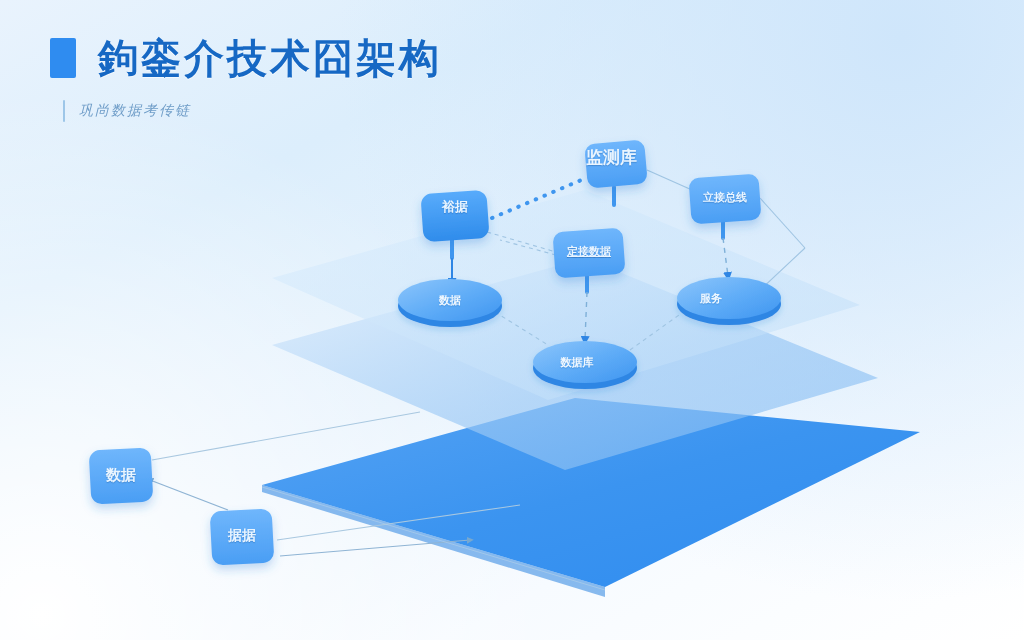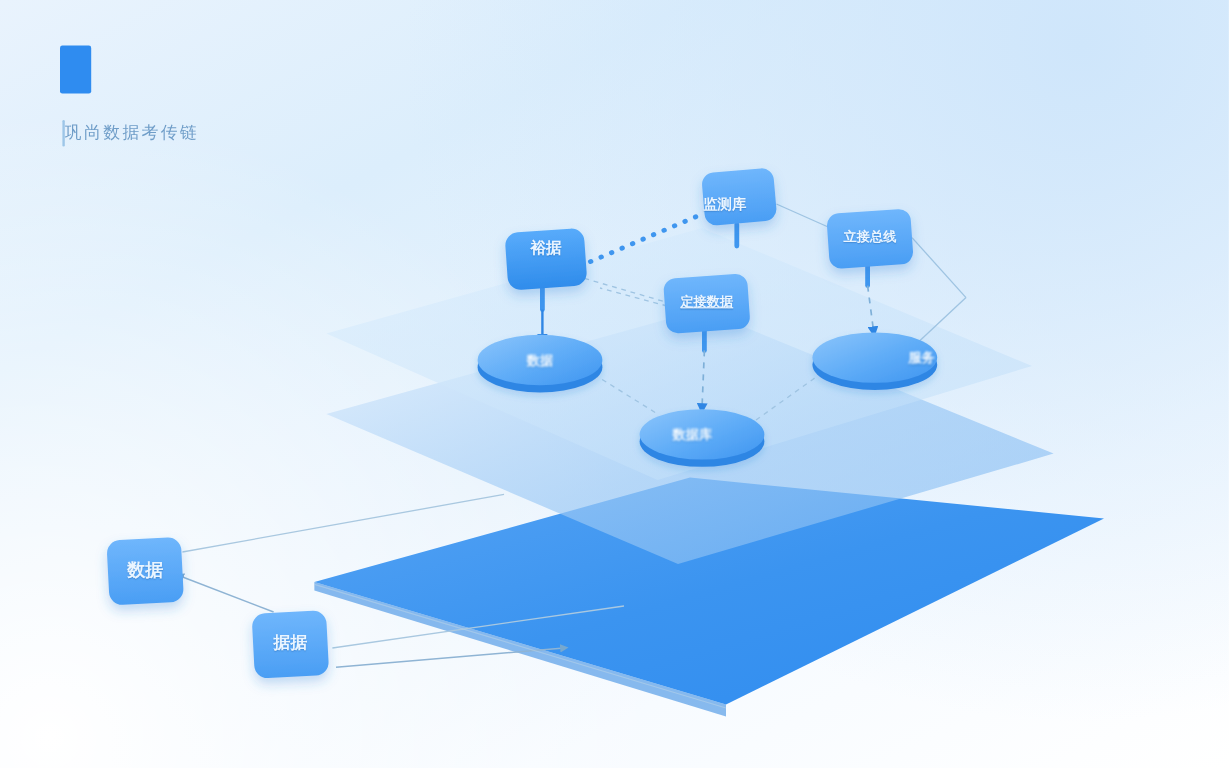--- a/index.html
+++ b/index.html
@@ -14,21 +14,21 @@
   }
 
   
   .header{position:absolute;left:50px;top:38px;}
   .title-row{display:flex;align-items:center;gap:22px;}
   .accent-bar{width:26px;height:40px;border-radius:2px;}
   .title-text{
     font-size:40px;line-height:1;font-weight:700;letter-spacing:3px;
     color:#1668c4;text-shadow:0 1px 0 rgba(255,255,255,.6);
   }
-  .sub-row{display:flex;align-items:center;gap:0;margin-top:22px;margin-left:2px;}
+  .sub-row{display:flex;align-items:center;gap:14px;margin-top:22px;margin-left:13px;font-style:italic;}
   .sub-tick{width:2px;height:22px;background:#9dc6e8;border-radius:1px;}
   .sub-text{
     font-size:14px;letter-spacing:2px;color:#6f9dc8;filter:blur(.35px);
   }
 
   
   .stage{position:absolute;left:0;top:0;width:1024px;height:640px;}
   .stage svg{position:absolute;left:0;top:0;width:1024px;height:640px;overflow:visible;}
 
   
@@ -47,20 +47,21 @@
     white-space:nowrap;pointer-events:none;filter:blur(.7px);
     text-shadow:0 1px 1px rgba(30,110,190,.4);
   }
 </style>
 </head>
 <body>
 
 <div class="header">
   <div class="title-row">
     <div class="accent-bar" style="background:#2f8cf0"></div>
+    <div class="title-text">鉤銮介技术囧架构</div>
   </div>
   <div class="sub-row">
     <div class="sub-tick"></div>
     <div class="sub-text">巩尚数据考传链</div>
   </div>
 </div>
 
 <div class="stage">
 <svg viewBox="0 0 1024 640" xmlns="http://www.w3.org/2000/svg">
   <defs>
@@ -176,22 +177,22 @@
 
   <g filter="url(#softShadow)">
     <rect x="90" y="449" width="62" height="54" rx="11" fill="url(#gCardLight)" transform="rotate(-3 121 476)"></rect>
   </g>
   <g filter="url(#softShadow)">
     <rect x="211" y="510" width="62" height="54" rx="11" fill="url(#gCardLight)" transform="rotate(-3 242 537)"></rect>
   </g>
 </svg>
 
 <div class="node-label" style="left:422px;top:198px;width:66px;font-size:13px;">裕据</div>
-<div class="node-label" style="left:586px;top:162px;width:36px;font-size:12px;">监测库</div>
+<div class="node-label" style="left:586px;top:146px;width:36px;font-size:17px;">监测库</div>
 <div class="node-label" style="left:690px;top:190px;width:70px;font-size:11px;">立接总线</div>
 <div class="node-label" style="left:554px;top:244px;width:70px;font-size:11px;text-decoration:underline;">定接数据</div>
 <div class="node-label" style="left:90px;top:466px;width:62px;font-size:15px;filter:blur(0px);">数据</div>
 <div class="node-label" style="left:211px;top:527px;width:62px;font-size:14px;">据据</div>
 
 <div class="disc-label" style="left:398px;top:293px;width:104px;font-size:11px;">数据</div>
 <div class="disc-label" style="left:533px;top:355px;width:88px;font-size:11px;">数据库</div>
-<div class="disc-label" style="left:716px;top:291px;width:104px;font-size:11px;">服务</div>
+<div class="disc-label" style="left:659px;top:291px;width:104px;font-size:11px;">服务</div>
 </div>
 
 </body></html>

